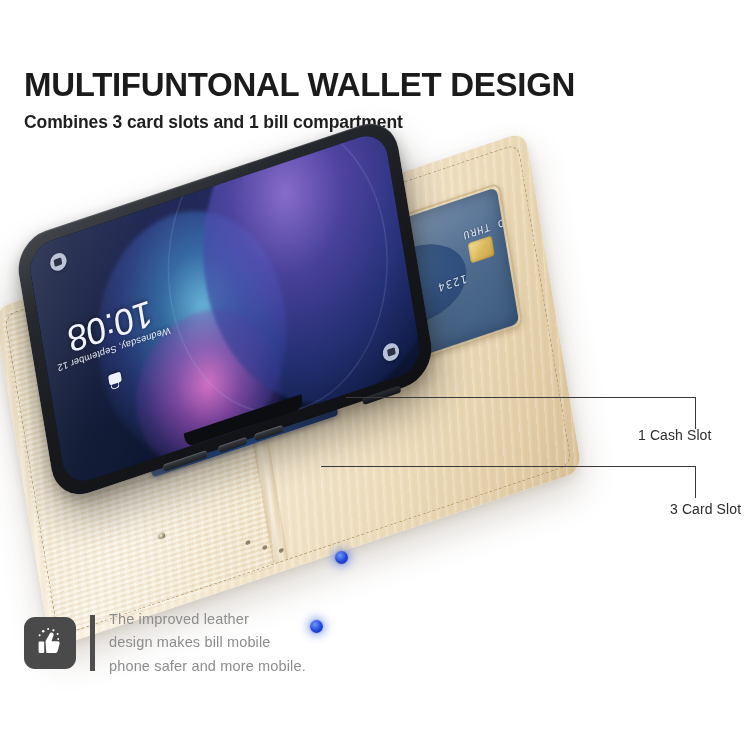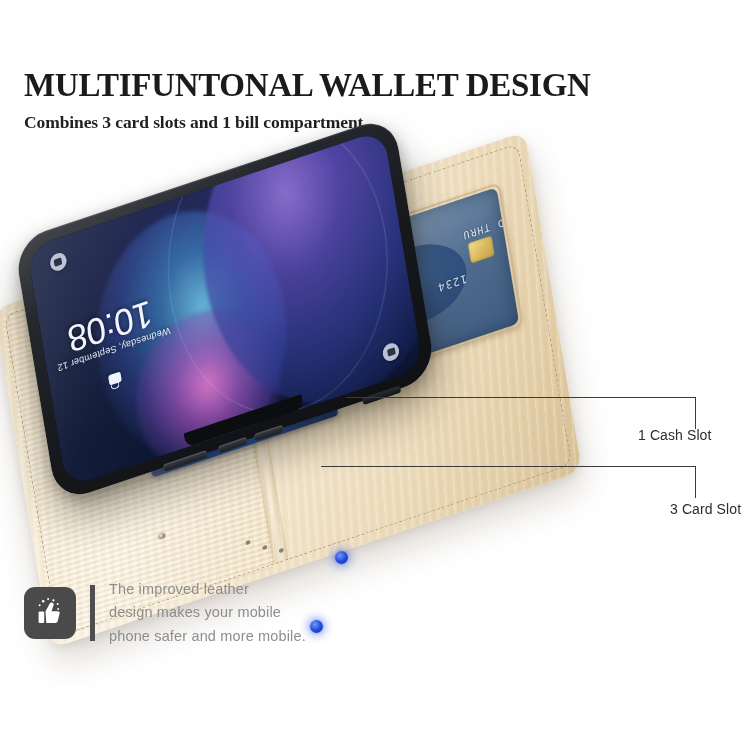--- a/index.html
+++ b/index.html
@@ -9,21 +9,21 @@
     font-family: "Liberation Sans", sans-serif;
     overflow: hidden;
   }
   #page {
     position: relative;
     width: 750px; height: 750px;
     background: #ffffff;
   }
 
   
-  .header { position: absolute; left: 24px; top: 68px; width: 700px; font-family: Liberation Serif, serif; }
+  .header { position: absolute; left: 24px; top: 68px; width: 700px; }
   .title {
     font-size: 33px;
     font-weight: 700;
     letter-spacing: -0.3px;
     color: #1b1b1b;
     line-height: 1.06;
     white-space: nowrap;
     font-stretch: condensed;
   }
   .subtitle {
@@ -408,21 +408,21 @@
     font-size: 14px;
     color: #2c2c2c;
     letter-spacing: .1px;
     white-space: nowrap;
     z-index: 26;
   }
 
   
   .footer {
     position: absolute;
-    left: 24px; top: 578px;
+    left: 24px; top: 608px;
     display: flex;
     align-items: center;
     gap: 14px;
   }
   .badge {
     width: 52px; height: 52px;
     border-radius: 11px;
     background: #4a4a4a;
     position: relative;
     flex: none;
@@ -545,18 +545,18 @@
         <circle cx="20.4" cy="4.3" r="1.15" fill="#ffffff"></circle>
         <circle cx="24.6" cy="8.0" r="1.0" fill="#ffffff"></circle>
         <circle cx="6.6" cy="9.2" r="1.0" fill="#ffffff"></circle>
         <circle cx="25.2" cy="13.0" r="0.9" fill="#ffffff"></circle>
         <circle cx="18.0" cy="8.6" r="0.85" fill="#ffffff"></circle>
       </svg>
     </div>
     <div class="vbar"></div>
     <div class="foot-text">
       <div>The improved leather</div>
-      <div>design makes your mobile</div>
+      <div>design makes bill mobile</div>
       <div>phone safer and more mobile.</div>
     </div>
   </div>
 
 </div>
 
 </body></html>

